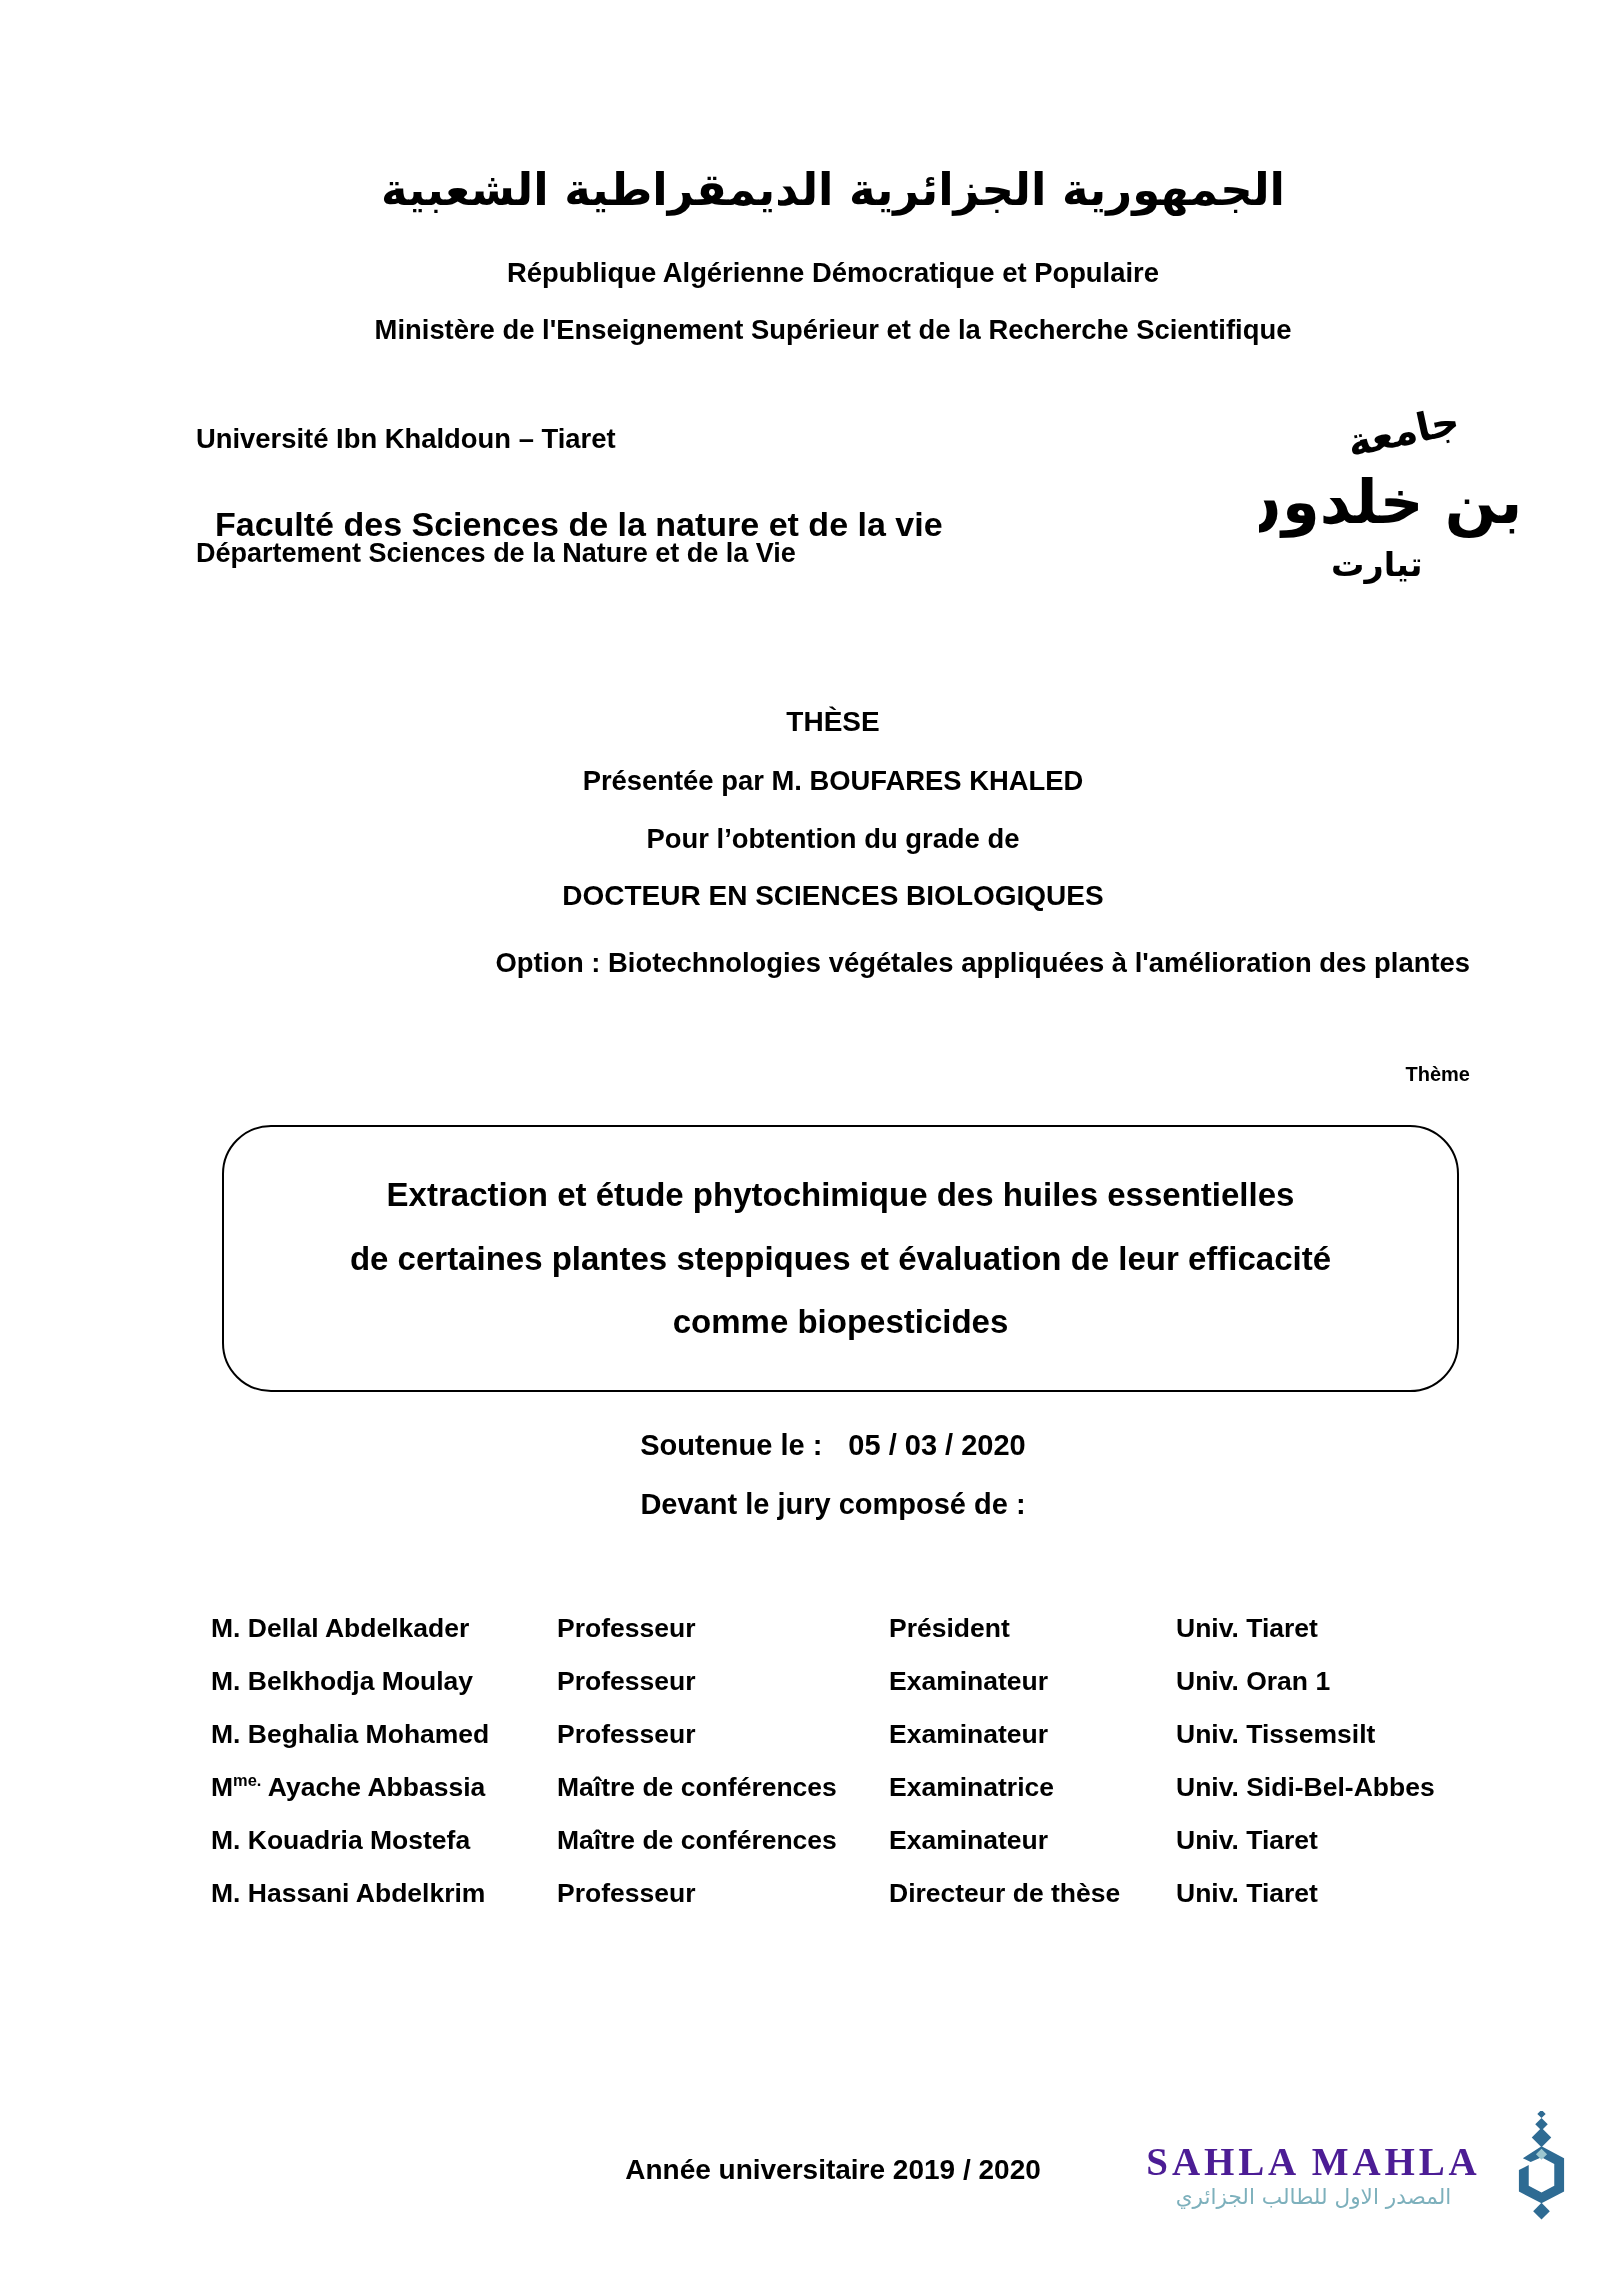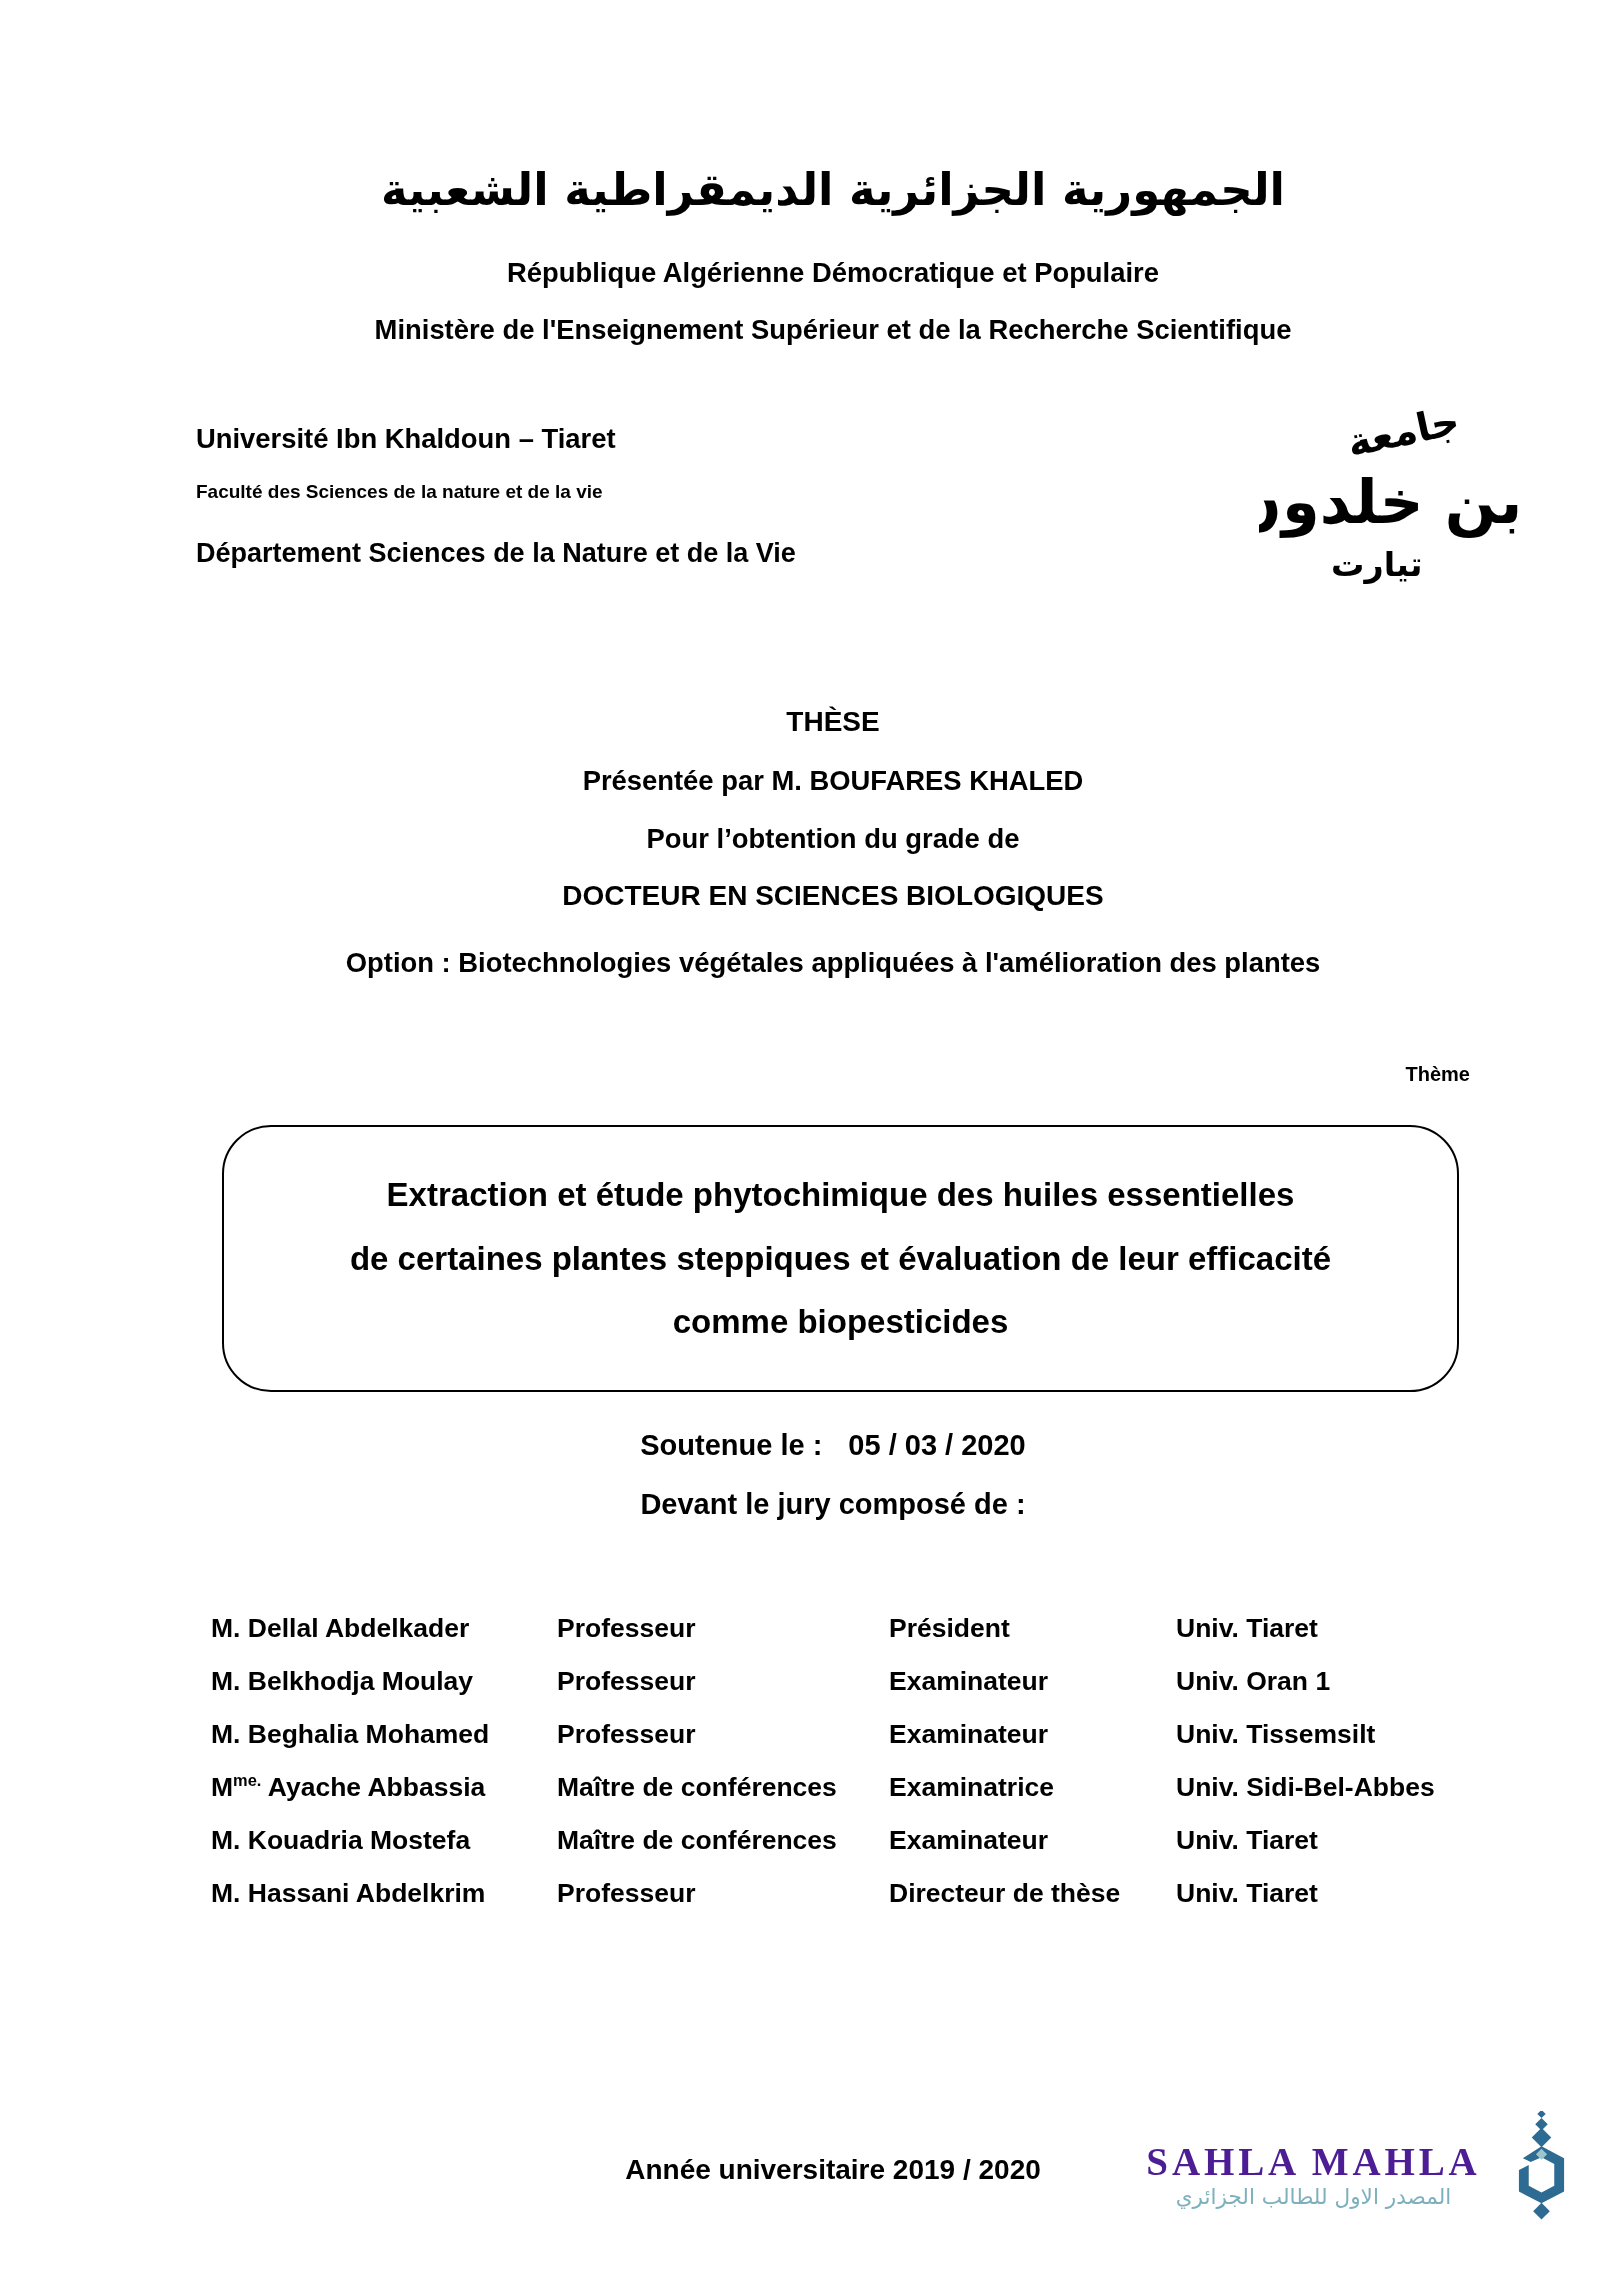--- a/index.html
+++ b/index.html
@@ -20,30 +20,30 @@
     position:absolute; left:196px; width:980px;
     text-align:left; font-weight:bold;
   }
   .arabic { font-family:"DejaVu Sans", sans-serif; direction:rtl; }
 
   .arabic-title { top:163px; font-size:45px; }
   .republic     { top:257px; font-size:27.4px; }
   .ministry     { top:314px; font-size:27.4px; }
 
   .inst-university { top:423px; font-size:27.4px; }
-  .inst-faculty    { top:481px; font-size:19px; }
+  .inst-faculty    { top:505px; font-size:34px;margin-left:19px; }
   .inst-dept       { top:538px; font-size:27px; }
 
   .univ-logo { left:1259px; top:388px; }
 
   .these-heading { top:706px; font-size:28px; }
   .presented     { top:765px; font-size:27.4px; }
   .for-degree    { top:823px; font-size:27.4px; }
   .degree        { top:880px; font-size:28px; }
-  .option        { top:947px; font-size:27.4px; }
+  .option        { top:947px; font-size:27.4px;text-align:right; }
 
   .theme-label { top:1063px; font-size:20px;text-align:right; }
 
   .theme-box {
     position:absolute; left:222px; top:1125px;
     width:1237px; height:267px;
     border:2.9px solid #000; border-radius:49px;
     box-sizing:border-box;
     display:flex; flex-direction:column;
     justify-content:center; 

